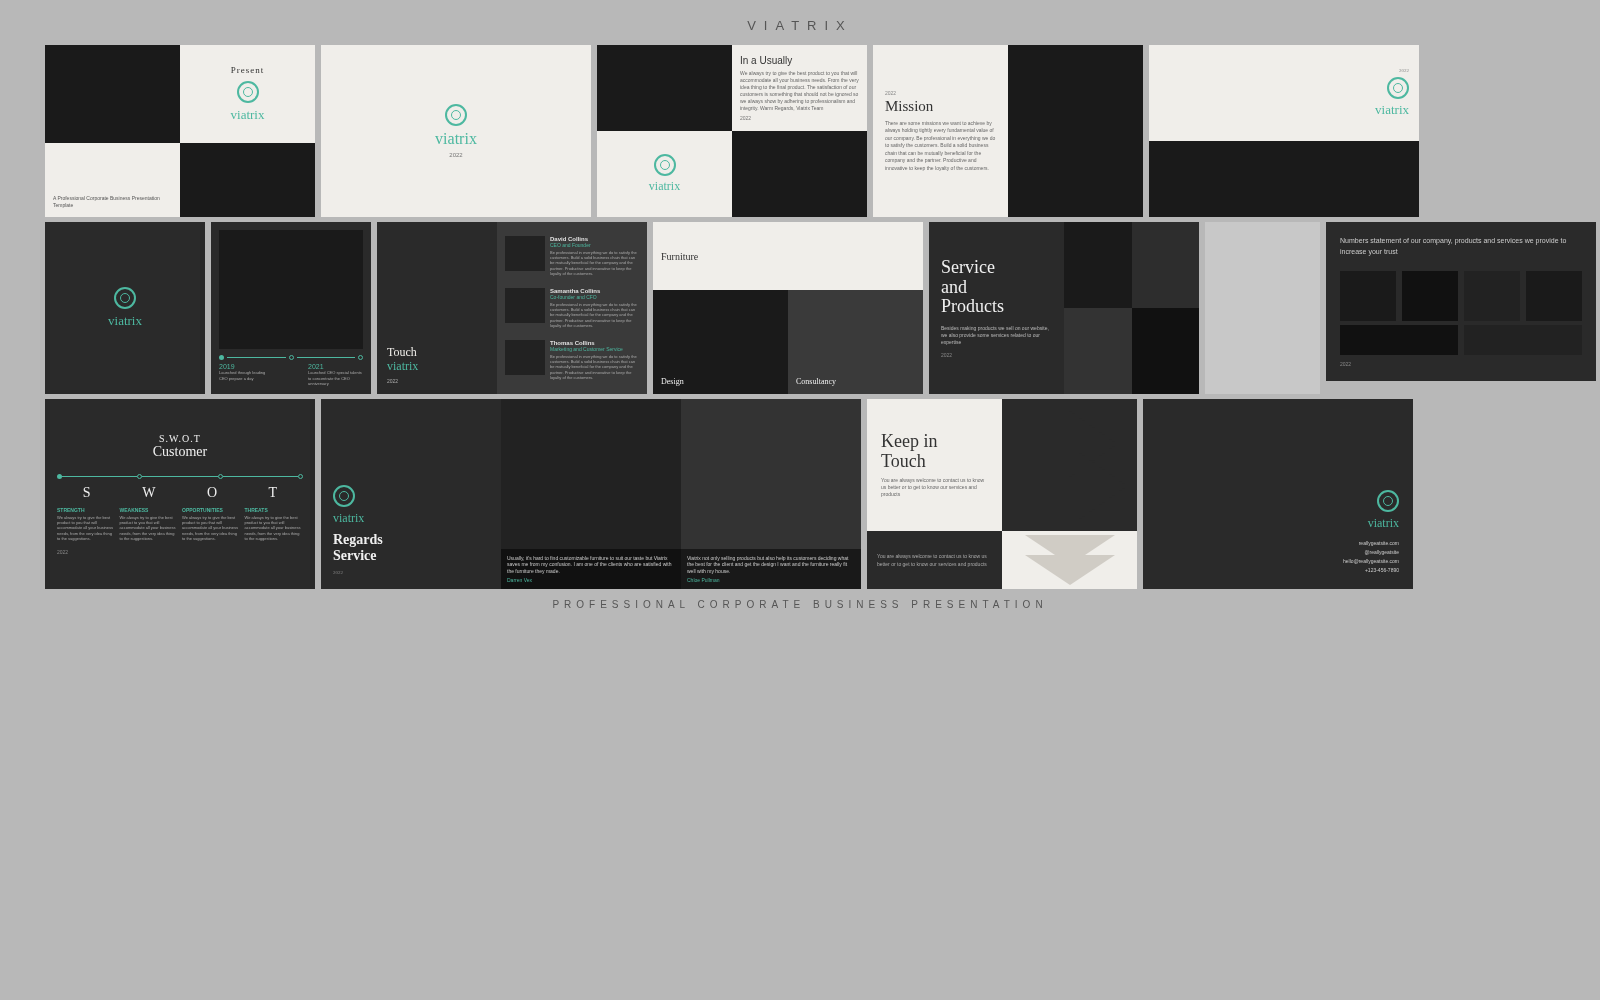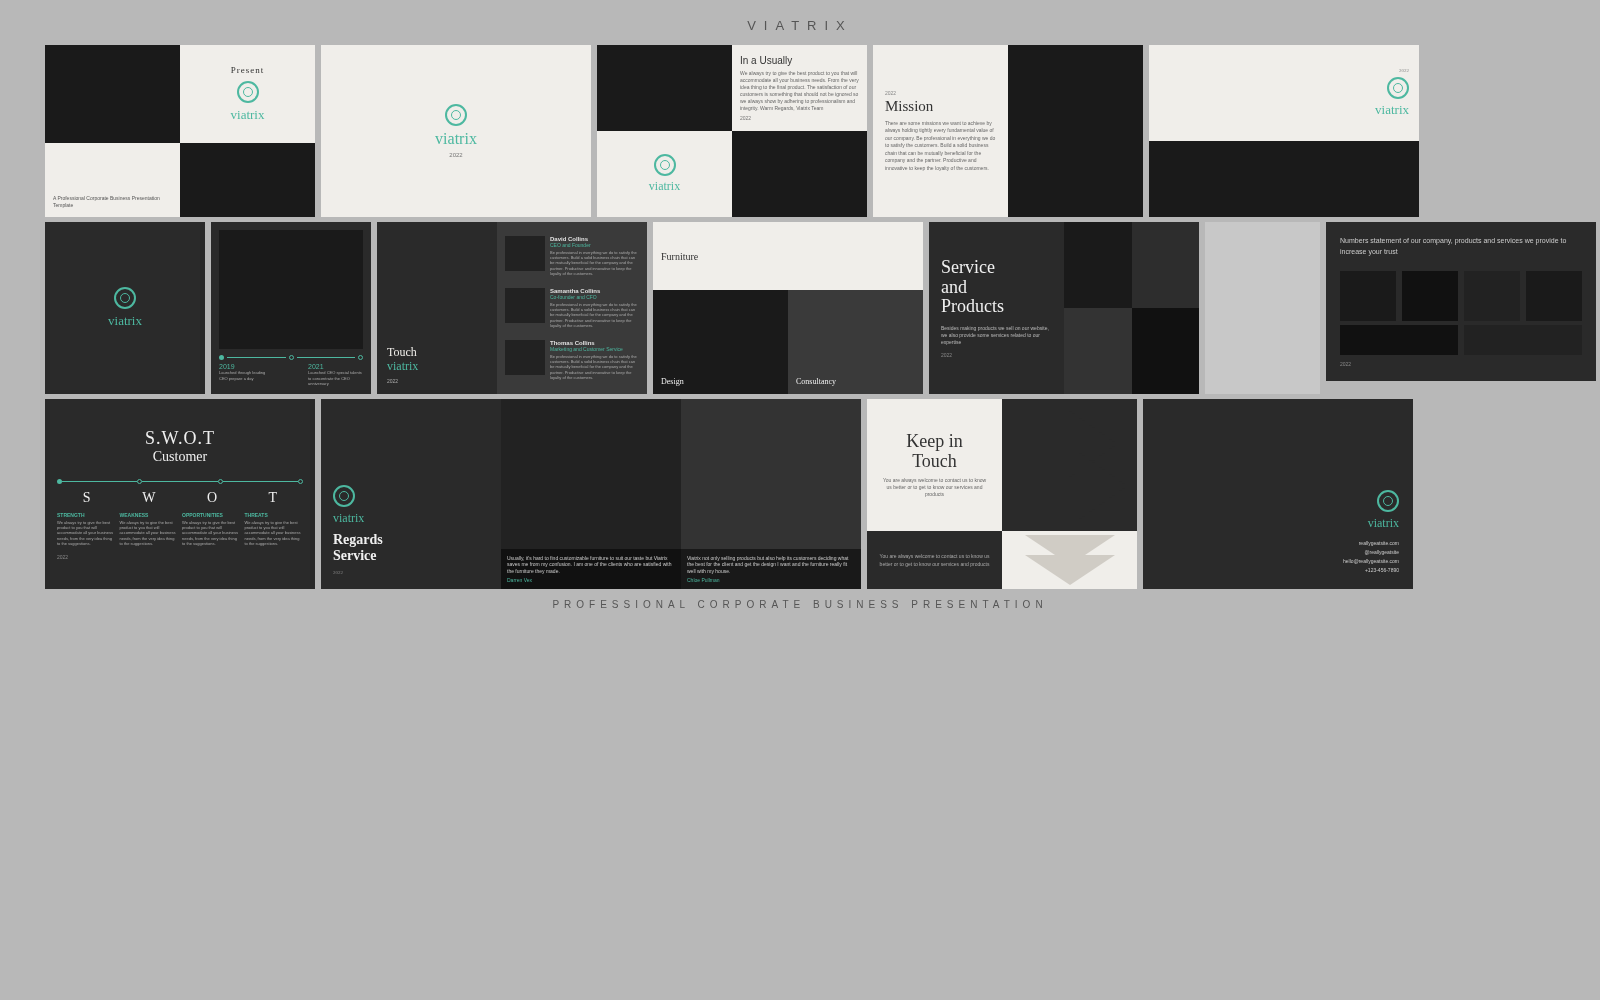--- a/index.html
+++ b/index.html
@@ -52,21 +52,21 @@
     .r2s1 { width: 160px; height: 172px; }
     .r2s2 { width: 160px; height: 172px; }
     .r2s3 { width: 270px; height: 172px; }
     .r2s4 { width: 270px; height: 172px; }
     .r2s5 { width: 270px; height: 172px; }
     .r2s6 { width: 115px; height: 172px; }
     .r2s7 { width: 270px; height: 172px; }
 
     
     .r3s1 { width: 270px; height: 190px; }
-    .r3s3 { width: 270px; height: 190px; text-align: center; }
+    .r3s3 { width: 270px; height: 190px; }
     .r3s4 { width: 270px; height: 190px; }
 
     .bottom-text {
       text-align: center;
       letter-spacing: 5px;
       font-size: 10px;
       color: #555;
       padding: 10px 0 6px;
       font-family: Arial, sans-serif;
       font-weight: 400;
@@ -471,21 +471,21 @@
         <div style="font-size:5px;color:#888;font-family:Arial;margin-top:6px;">2022</div>
       </div>
     </div>
 
   </div>
 
   <div class="row">
 
     <div class="slide r3s1 dark" style="padding:14px 12px;display:flex;flex-direction:column;justify-content:center;">
       <div style="text-align:center;margin-bottom:8px;">
-        <div style="font-size:18px;color:#f0f0f0;font-family:Georgia;letter-spacing:1px;">S.W.O.T</div>
+        <div style="font-size:10px;color:#f0f0f0;font-family:Georgia;letter-spacing:1px;">S.W.O.T</div>
         <div style="font-size:14px;color:#f0f0f0;font-family:Georgia;">Customer</div>
       </div>
 
       <div class="swot-timeline">
         <div class="dot"></div>
         <div class="line-h"></div>
         <div class="dot-outline"></div>
         <div class="line-h"></div>
         <div class="dot-outline"></div>
         <div class="line-h"></div>

